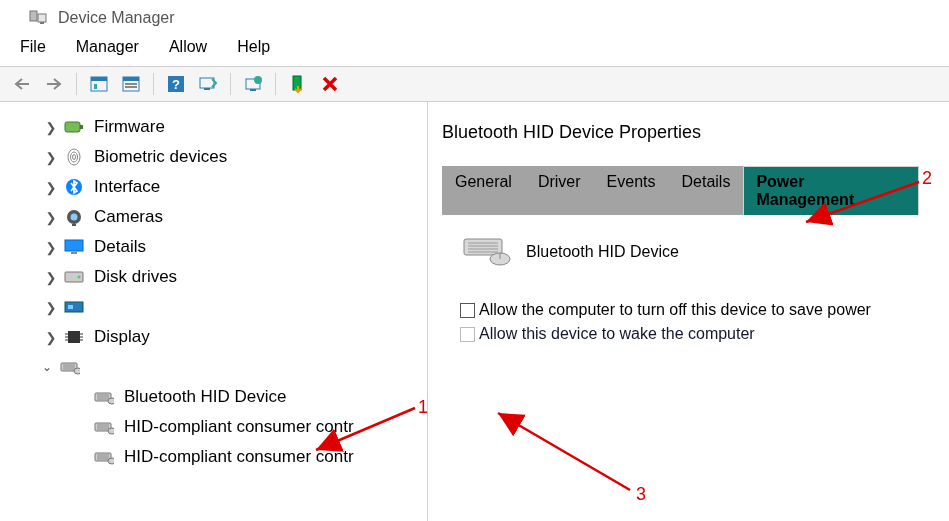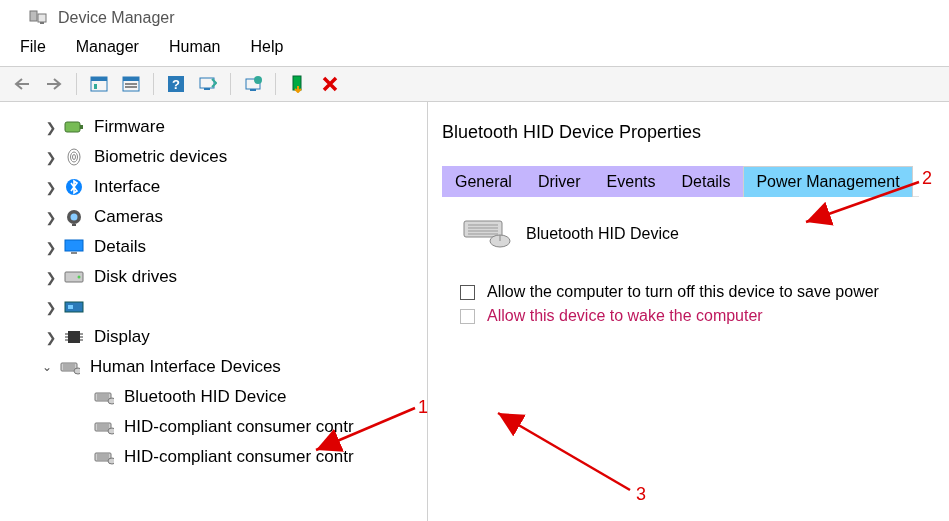--- a/index.html
+++ b/index.html
@@ -79,42 +79,43 @@
   .tabs {
     display:flex;
     border-bottom: 1px solid #e0e0e0;
     gap: 0;
   }
   .tab {
     padding: 6px 12px 6px 12px;
     font-size: 16px;
     border: 1px solid transparent;
     border-bottom: none;
-    background:#c4b5fd;
+    background:#a3a3a3;
     position:relative;
     top:1px;
   }
   .tab.active {
-    background:#7dd3fc;
+    background:#0f766e;
     border-color:#d0d0d0;
+    font-weight:bold;
   }
   .device-header {
     display:flex; align-items:center; gap:14px;
     padding: 18px 0 28px 18px;
   }
   .chk-row {
-    display:flex; align-items:center; gap:12px;
+    display:flex; align-items:center; gap:4px;
     padding: 3px 0 3px 18px;
     font-size:16px;
   }
   .chk {
     width:15px;height:15px;border:1px solid #555;background:#fff;flex-shrink:0;
   }
   .chk.disabled { border-color:#bbb; }
-  .muted { color:#be185d;text-align:center;}
+  .muted { color:#0f172a;text-align:center;}
   
   .anno-layer { position:absolute; left:0; top:0; pointer-events:none; }
   .anno-num { font-size:18px; fill:#d00; font-family:"Segoe UI",sans-serif;}
 </style>
 </head>
 <body>
 
 <div class="titlebar">
   <span class="app-icon">
     <svg width="20" height="20" viewBox="0 0 20 20">
@@ -122,21 +123,21 @@
       <rect x="10" y="6" width="8" height="8" fill="#e6e6e6" stroke="#777"></rect>
       <rect x="12" y="14" width="4" height="2" fill="#777"></rect>
     </svg>
   </span>
   <span class="title">Device Manager</span>
 </div>
 
 <div class="menubar">
   <span class="menuitem">File</span>
   <span class="menuitem">Manager</span>
-  <span class="menuitem">Human</span>
+  <span class="menuitem">Allow</span>
   <span class="menuitem">Help</span>
 </div>
 
 <div class="toolbar">
   <span class="tb-btn">
       <svg width="18" height="14">
         <path d="M9 2 L3 7 L9 12 M3 7 H16" stroke="#888" stroke-width="2" fill="none"></path>
       </svg>
     </span>
   <span class="tb-btn">
@@ -302,21 +303,20 @@
           <svg width="22" height="16">
             <rect x="1" y="4" width="16" height="8" rx="1" fill="#d0d0d0" stroke="#777"></rect>
             <g stroke="#888">
               <line x1="3" y1="6" x2="15" y2="6"></line>
               <line x1="3" y1="8" x2="15" y2="8"></line>
               <line x1="3" y1="10" x2="15" y2="10"></line>
             </g>
             <ellipse cx="18" cy="12" rx="4" ry="3" fill="#d0d0d0" stroke="#777"></ellipse>
           </svg>
         </span>
-      <span>Human Interface Devices</span>
     </div>
     <div class="tree-row">
       <span class="tree-pad" style="width:94px"></span>
       <span class="node-icon">
           <svg width="22" height="16">
             <rect x="1" y="4" width="16" height="8" rx="1" fill="#d0d0d0" stroke="#777"></rect>
             <g stroke="#888">
               <line x1="3" y1="6" x2="15" y2="6"></line>
               <line x1="3" y1="8" x2="15" y2="8"></line>
               <line x1="3" y1="10" x2="15" y2="10"></line>

